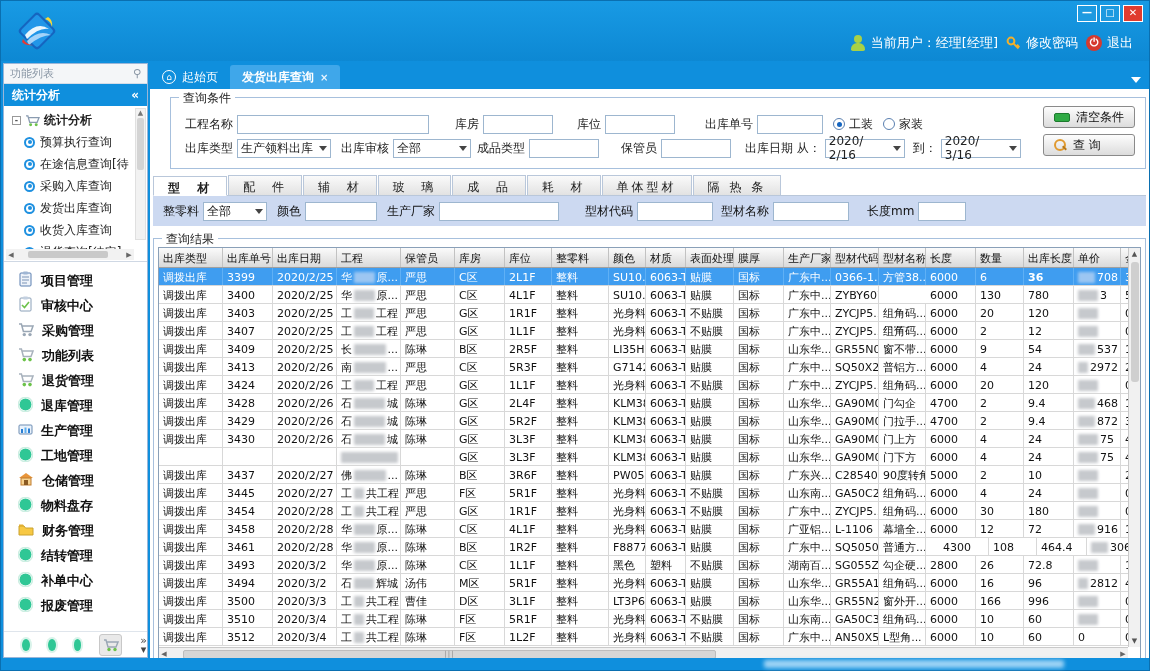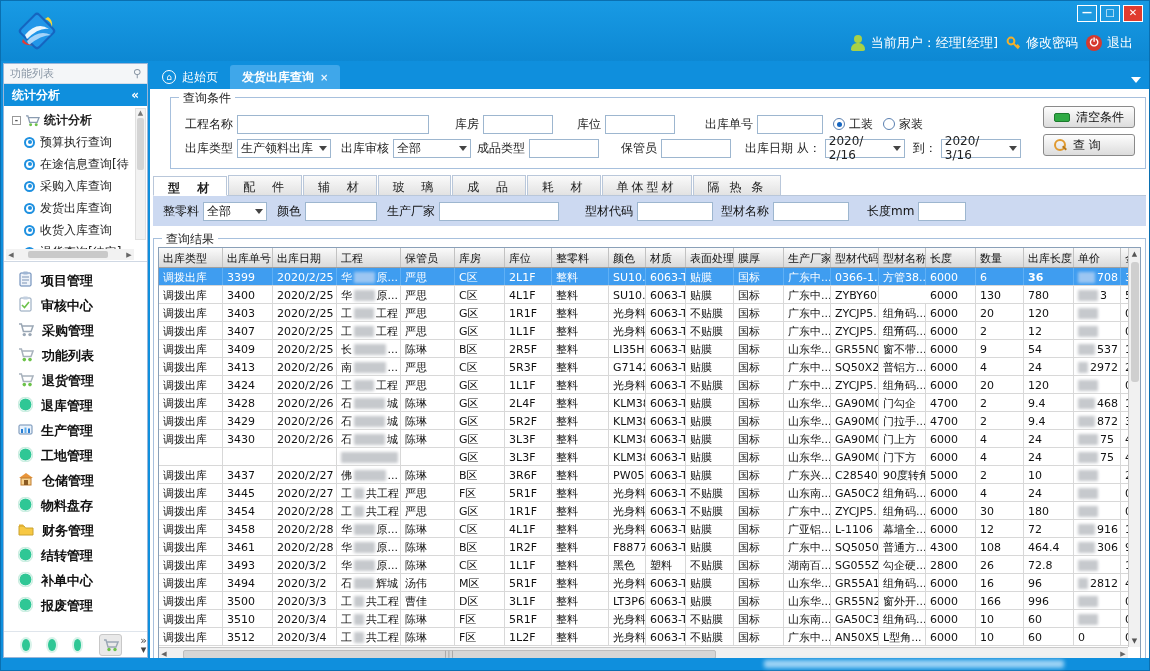--- a/index.html
+++ b/index.html
@@ -896,21 +896,21 @@
               <div class="td" style="width: 50px;">B区</div>
               <div class="td" style="width: 47px;">1R2F</div>
               <div class="td" style="width: 57px;">整料</div>
               <div class="td" style="width: 37px;">F8877FT</div>
               <div class="td" style="width: 40px;">6063-T5</div>
               <div class="td" style="width: 48px;">贴膜</div>
               <div class="td" style="width: 50px;">国标</div>
               <div class="td" style="width: 47px;">广东中...</div>
               <div class="td" style="width: 48px;">SQ5050T20</div>
               <div class="td" style="width: 47px;">普通方...</div>
-              <div class="td" style="width: 50px;">4300</div>
+              <div class="td" style="width: 50px; margin-left: 13px;">4300</div>
               <div class="td" style="width: 48px;">108</div>
               <div class="td" style="width: 50px;">464.4</div>
               <div class="td" style="width: 47px;">
                 <span class="pblur"></span>
                 <span>306</span>
               </div>
               <div class="td" style="width: 24px;">998</div>
             </div>
             <div class="tr">
               <div class="td" style="width: 64px;">调拨出库</div>

